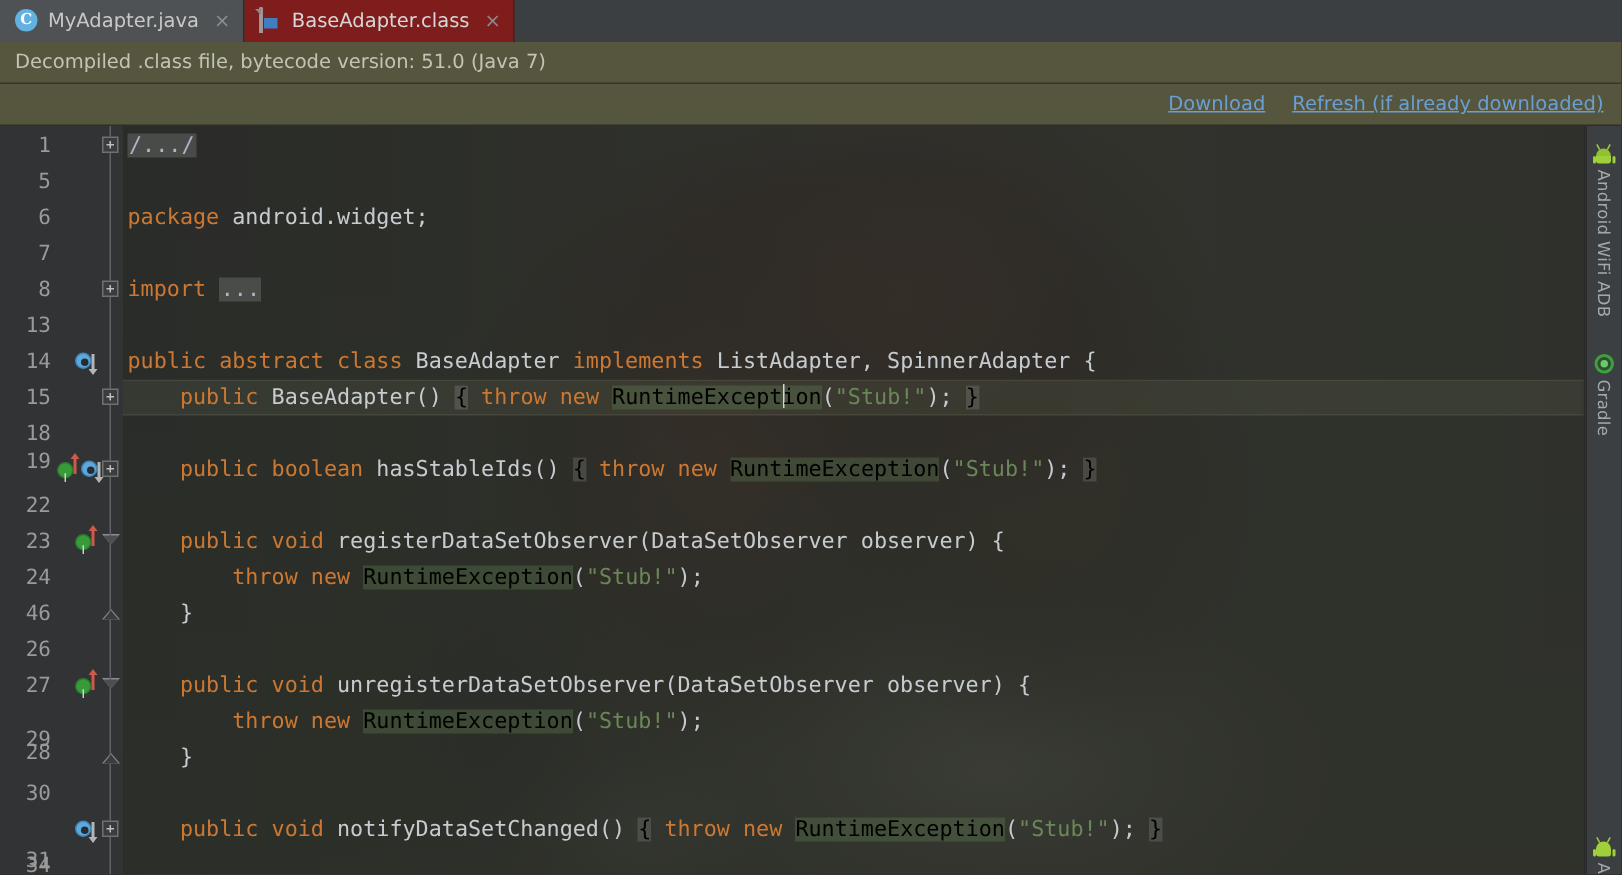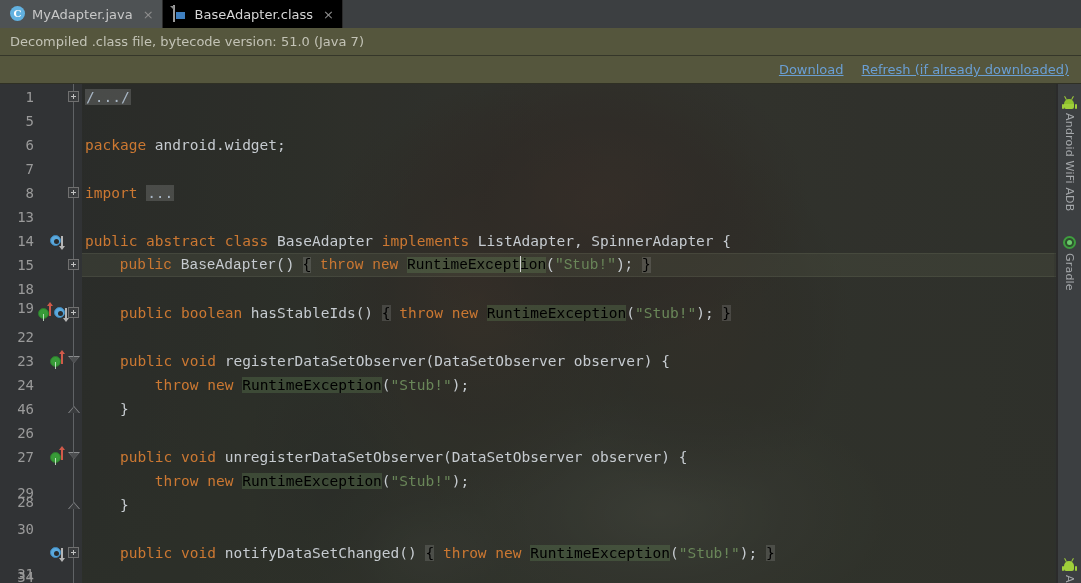--- a/index.html
+++ b/index.html
@@ -30,21 +30,21 @@
     display: flex;
     align-items: center;
     gap: 6px;
     padding: 0 8px 0 10px;
     font-size: 13px;
     color: #bbbbbb;
     position: relative;
     border-right: 1px solid #2b2b2b;
   }
   .tab.inactive { background: #4e5254; color: #c8c8c8; }
-  .tab.active   { background: #000000; color: #d6d6d6; }
+  .tab.active   { background: #7f1d1d; color: #d6d6d6; }
   .tab .tabicon { width: 16px; height: 16px; flex: 0 0 16px; position: relative; }
   .tab .tabclose {
     font-size: 13px; color: #8d8d8d; margin-left: 4px; line-height: 1;
     font-family: "DejaVu Sans", sans-serif;
   }
   .tabfill { flex: 1 1 auto; background: #3c3f41; }
 
   
   .ico-javaclass {
     width: 15px; height: 15px; border-radius: 50%;
@@ -297,21 +297,20 @@
   .cline {
     position: absolute;
     left: 0; right: 0;
     height: 24px;
     line-height: 24px;
     padding-left: 3px;
   }
   .cline.current {
     background: rgba(100,105,80,0.22);
     box-shadow: inset 0 1px 0 rgba(130,135,110,0.18), inset 0 -1px 0 rgba(130,135,110,0.18);
-    font-family: Liberation Mono, monospace;
   }
   .kw   { color: #cc7832; }
   .id   { color: #c6cbd0; }
   .str  { color: #6a8759; }
   .fold-ph {
     background: rgba(185,185,185,0.22);
     color: #a9b7c6;
     padding: 0 1px;
   }
   .hl-err {

